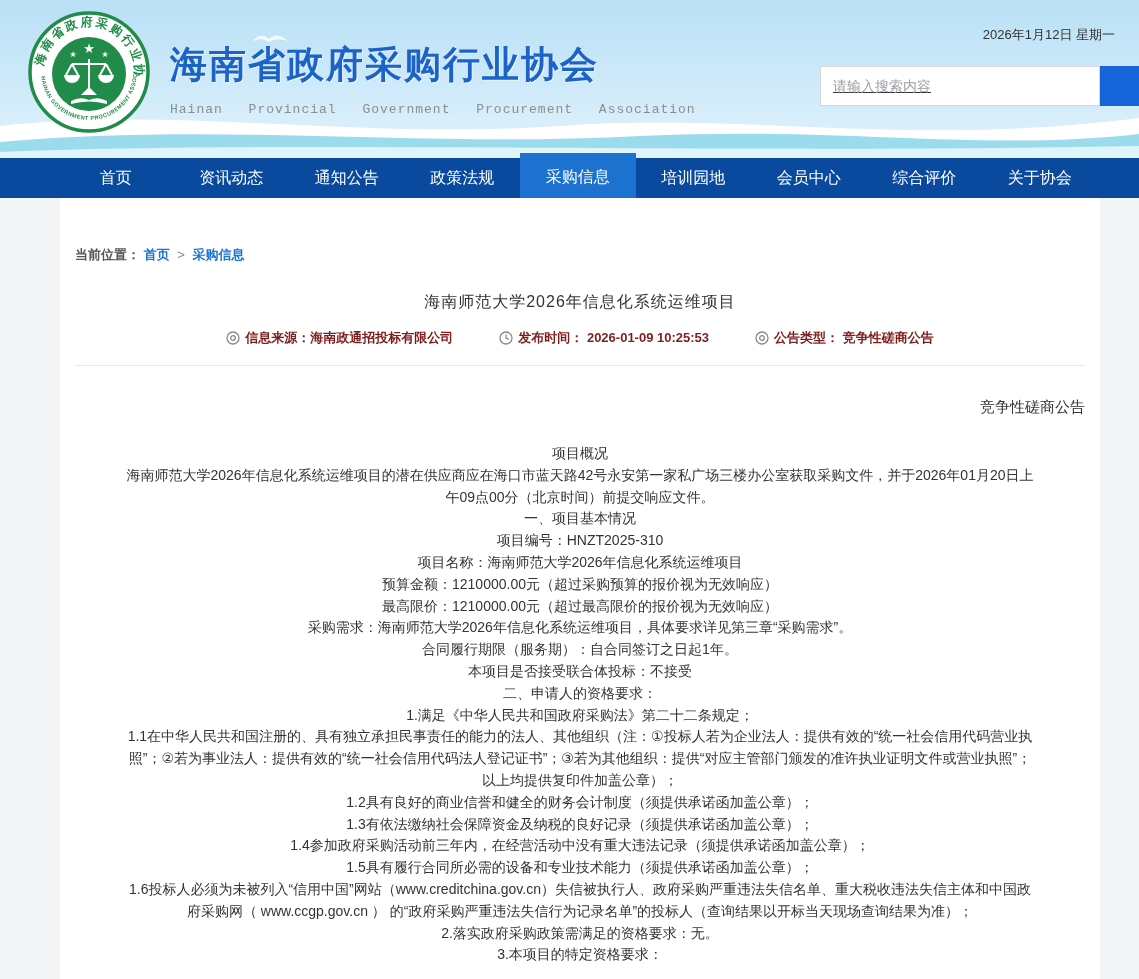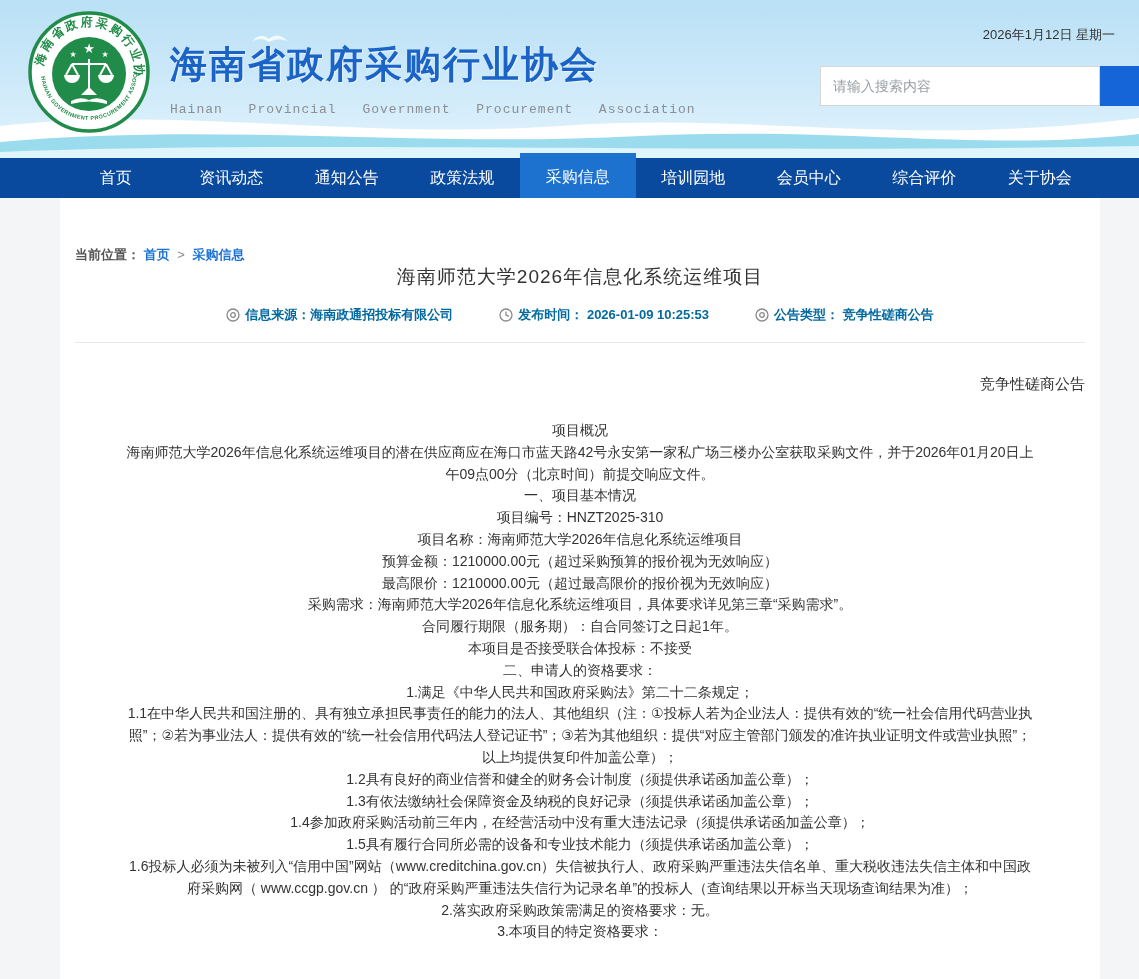--- a/index.html
+++ b/index.html
@@ -15,44 +15,44 @@
   .site-title { font-size:37px; font-weight:bold; color:#1b63c6; letter-spacing:2px;
     text-shadow:1px 1px 0 rgba(255,255,255,.6); }
   .site-subtitle { margin-top:12px; font-family:Liberation Mono, monospace;
     font-size:13px; color:#8a8f94; word-spacing:17px; letter-spacing:1px; }
   .bird { position:absolute; left:250px; top:30px; }
   .header-date { position:absolute; right:24px; top:26px; font-size:13px; color:#333; }
   .search-box { position:absolute; right:39px; top:66px; width:280px; height:40px;
     background:#fff; border:1px solid #d6d6d6; }
   .search-box input { width:100%; height:100%; border:none; outline:none;
     padding:0 12px; font-size:14px; color:#333; background:transparent;
-    font-family:"Liberation Sans","DejaVu Sans",sans-serif; }
+    font-family:"Liberation Sans","DejaVu Sans",sans-serif;text-decoration:underline; }
   .search-box input::placeholder { color:#9aa0a6; }
   .search-btn { position:absolute; right:0; top:66px; width:39px; height:40px;
     background:#1565d8; border:none; cursor:pointer; }
 
   
   .main-nav { position:relative; width:1139px; height:40px; background:#0a4a9e; }
   .nav-inner { display:flex; padding-left:58px; align-items:flex-end; height:40px; }
   .nav-item { width:115.5px; height:40px; line-height:40px; text-align:center;
     color:#fff; font-size:16px; cursor:pointer; }
   .nav-item.active { background:#1e72cf; height:45px; margin-top:-5px; line-height:48px; }
 
   
   .page-body { width:1139px; min-height:781px; background:#f4f5f7; }
   .content-card { margin-left:60px; width:1040px; background:#fff; min-height:781px;
     padding:0 15px 40px 15px; }
   .crumbs { padding-top:48px; font-size:13px; color:#555; font-weight:bold; }
   .crumbs a { color:#1a73d4; text-decoration:none; font-weight:bold; cursor:pointer; }
   .crumb-sep { color:#888; font-weight:normal; padding:0 4px; }
 
-  .article-title { text-align:center; font-size:19px; color:#333;
+  .article-title { margin-top:28px; text-align:center; font-size:16px; color:#333;
     font-weight:500; letter-spacing:1px; }
   .article-meta { margin-top:16px; display:flex; justify-content:center; gap:46px;
-    font-size:13px; color:#0369a1; font-weight:bold; }
+    font-size:13px; color:#7f1d1d; font-weight:bold; }
   .meta-item { display:flex; align-items:center; gap:5px; }
   .meta-icon { display:inline-flex; width:14px; height:14px; color:#8a8a8a; }
   .divider { margin-top:18px; border-bottom:1px solid #e8e8e8; }
 
   .notice-heading { margin:32px 0 26px; text-align:right; font-size:15px; color:#333; }
   .article-body { margin:0 48px; font-size:14px; color:#333; line-height:21.8px;
     word-break:break-all; }
   .article-body p { margin:0;text-align:center; }
 </style>
 </head>

